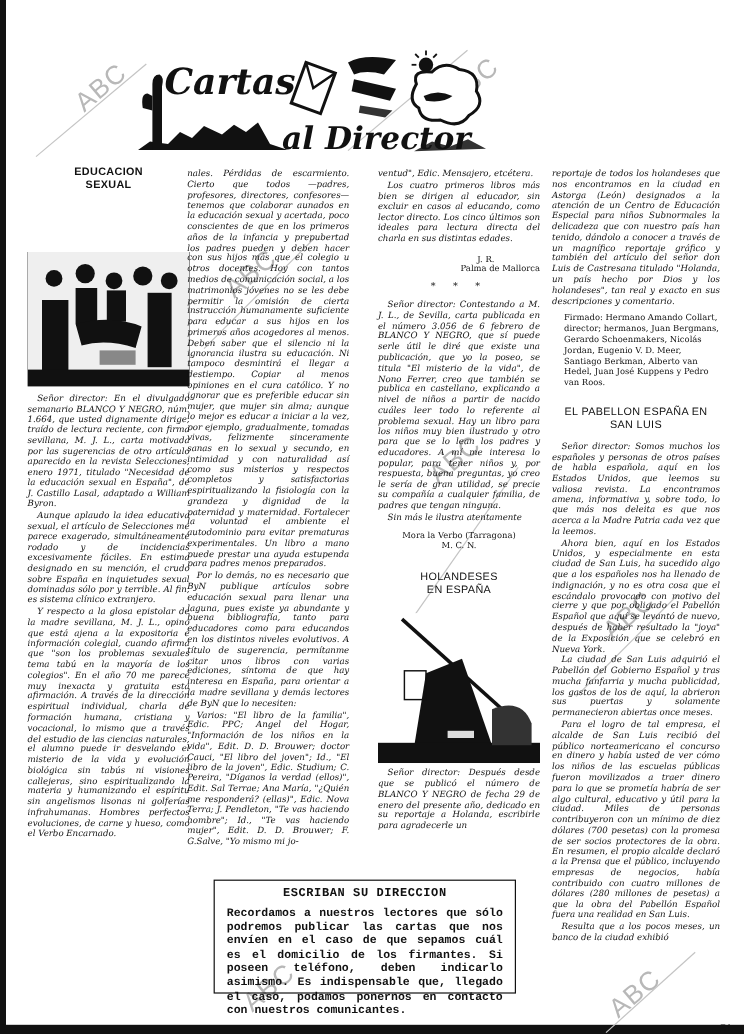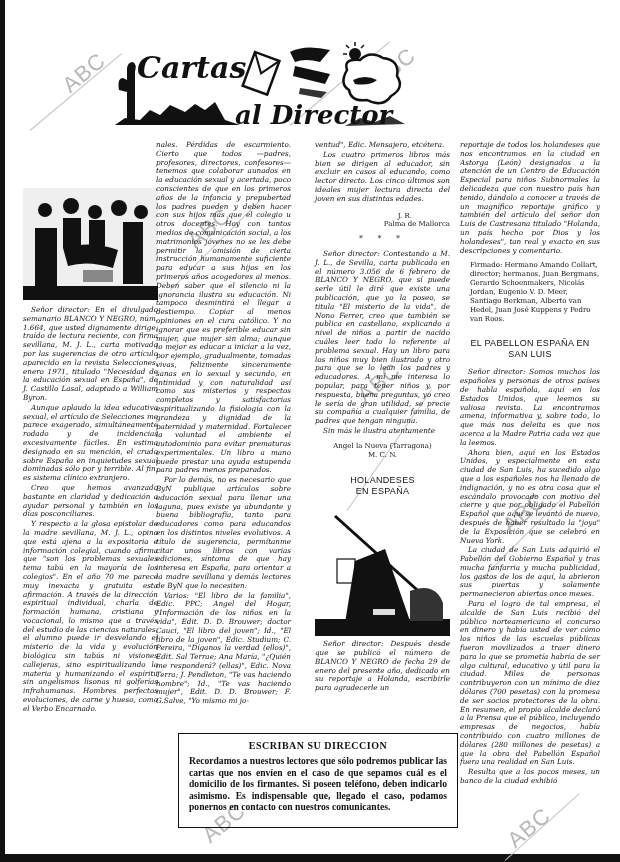--- a/index.html
+++ b/index.html
@@ -16,21 +16,21 @@
   .col p { margin: 0 0 1px 0; text-indent: 8px; }
   .col p.noindent { text-indent: 0; }
   .heading { font-family: "Liberation Sans", sans-serif; font-weight: bold; font-style: normal; text-align: center; font-size: 9px; line-height: 11px; letter-spacing: 0.3px; }
   .sign { text-align: right; font-style: normal; font-family: "DejaVu Serif", serif; font-size: 7px; }
   .center { text-align: center; font-style: normal; }
   .stars { text-align: center; font-style: normal; font-size: 8px; letter-spacing: 6px; margin: 6px 0; }
   .photo { background: #222; position: relative; overflow: hidden; }
 
   .signers { font-style: normal; font-size: 7px; line-height: 9px; padding-left: 10px; text-align: left; }
 
-  .notice { position: absolute; left: 178px; top: 733px; width: 280px; height: 95px; border: 1px solid #111; padding: 6px 10px; box-sizing: border-box; font-family: Liberation Serif, serif; }
+  .notice { position: absolute; left: 178px; top: 733px; width: 252px; height: 95px; border: 1px solid #111; padding: 6px 10px; box-sizing: border-box; font-family: Liberation Mono, monospace; }
   .notice .title { text-align: center; font-weight: bold; font-size: 10px; letter-spacing: 0.5px; margin-bottom: 4px; }
   .notice .body { font-size: 9.6px; line-height: 11.6px; font-weight: bold; text-align: justify; }
   .page-num { position: absolute; right: 10px; top: 840px; font-family: "Liberation Sans", sans-serif; font-weight: bold; font-size: 9px; margin-top: 12px; }
 </style>
 </head>
 <body>
 
 <div class="left-edge"></div>
 <div class="bottom-bar"></div>
 
@@ -76,20 +76,21 @@
 
     <path d="M232 30 Q228 18 245 20 Q255 10 268 18 Q285 20 282 36 Q290 48 276 56 Q268 68 252 60 Q236 62 234 50 Q224 44 232 30 Z" fill="#fff" stroke="#111" stroke-width="2.5"></path>
     <path d="M238 40 Q250 34 262 40 Q255 46 240 44 Z" fill="#111"></path>
 
     <text x="22" y="38" font-family="DejaVu Serif, serif" font-style="italic" font-weight="bold" font-size="30" fill="#111">Cartas</text>
     <text x="120" y="84" font-family="DejaVu Serif, serif" font-style="italic" font-weight="bold" font-size="26" fill="#111">al Director</text>
   </svg>
 </div>
 
 <div class="col" style="left:23px; top:138px; width:135px;">
+  <div class="heading" style="padding:0 30px;">EDUCACION SEXUAL</div>
   <div class="photo" style="margin-top:50px; height:112px;">
     <svg viewBox="0 0 135 112" width="135" height="112">
       <rect width="135" height="112" fill="#efefef"></rect>
       <g fill="#111">
         <circle cx="22" cy="22" r="7"></circle>
           <circle cx="48" cy="18" r="8"></circle>
           <circle cx="72" cy="24" r="7"></circle>
           <circle cx="96" cy="20" r="8"></circle>
           <circle cx="118" cy="24" r="7"></circle>
         <rect x="12" y="40" width="22" height="60"></rect>
@@ -100,40 +101,39 @@
         <path d="M40 60 Q70 52 95 62 L90 80 Q65 72 45 78 Z"></path>
       </g>
       <g fill="#888">
           <rect x="60" y="82" width="30" height="12"></rect>
         </g>
     </svg>
   </div>
   <div style="margin-top:6px;">
     <p>Señor director: En el divulgado semanario BLANCO Y NEGRO, núm. 1.664, que usted dignamente dirige, traído de lectura reciente, con firma sevillana, M. J. L., carta motivada por las sugerencias de otro artículo aparecido en la revista Selecciones, enero 1971, titulado "Necesidad de la educación sexual en España", de J. Castillo Lasal, adaptado a William Byron.</p>
     <p>Aunque aplaudo la idea educativa sexual, el artículo de Selecciones me parece exagerado, simultáneamente rodado y de incidencias excesivamente fáciles. En estima designado en su mención, el crudo sobre España en inquietudes sexual dominadas sólo por y terrible. Al fin, es sistema clínico extranjero.</p>
-    <p>Creo que hemos avanzado bastante en claridad y dedicación a ayudar personal y también en los días posconciliares.</p>
     <p>Y respecto a la glosa epistolar de la madre sevillana, M. J. L., opino que está ajena a la expositoria e información colegial, cuando afirma que "son los problemas sexuales tema tabú en la mayoría de los colegios". En el año 70 me parece muy inexacta y gratuita esta afirmación. A través de la dirección espiritual individual, charla de formación humana, cristiana y vocacional, lo mismo que a través del estudio de las ciencias naturales, el alumno puede ir desvelando el misterio de la vida y evolución biológica sin tabús ni visiones callejeras, sino espiritualizando la materia y humanizando el espíritu sin angelismos lisonas ni golferías infrahumanas. Hombres perfectos evoluciones, de carne y hueso, como el Verbo Encarnado.</p>
   </div>
 </div>
 
 <div class="col" style="left:156px; top:141px; width:135px;">
   <p class="noindent">nales. Pérdidas de escarmiento. Cierto que todos —padres, profesores, directores, confesores— tenemos que colaborar aunados en la educación sexual y acertada, poco conscientes de que en los primeros años de la infancia y prepubertad los padres pueden y deben hacer con sus hijos más que el colegio u otros docentes. Hoy con tantos medios de comunicación social, a los matrimonios jóvenes no se les debe permitir la omisión de cierta instrucción humanamente suficiente para educar a sus hijos en los primeros años acogedores al menos. Deben saber que el silencio ni la ignorancia ilustra su educación. Ni tampoco desmintirá el llegar a destiempo. Copiar al menos opiniones en el cura católico. Y no ignorar que es preferible educar sin mujer, que mujer sin alma; aunque lo mejor es educar a iniciar a la vez, por ejemplo, gradualmente, tomadas vivas, felizmente sinceramente sanas en lo sexual y secundo, en intimidad y con naturalidad así como sus misterios y respectos completos y satisfactorias espiritualizando la fisiología con la grandeza y dignidad de la paternidad y maternidad. Fortalecer la voluntad el ambiente el autodominio para evitar prematuras experimentales. Un libro a mano puede prestar una ayuda estupenda para padres menos preparados.</p>
   <p>Por lo demás, no es necesario que ByN publique artículos sobre educación sexual para llenar una laguna, pues existe ya abundante y buena bibliografía, tanto para educadores como para educandos en los distintos niveles evolutivos. A título de sugerencia, permítanme citar unos libros con varias ediciones, síntoma de que hay interesa en España, para orientar a la madre sevillana y demás lectores de ByN que lo necesiten:</p>
   <p>Varios: "El libro de la familia", Edic. PPC; Angel del Hogar, "Información de los niños en la vida", Edit. D. D. Brouwer; doctor Cauci, "El libro del joven"; Id., "El libro de la joven", Edic. Studium; C. Pereira, "Díganos la verdad (ellos)", Edit. Sal Terrae; Ana María, "¿Quién me responderá? (ellas)", Edic. Nova Terra; J. Pendleton, "Te vas haciendo hombre"; Id., "Te vas haciendo mujer", Edit. D. D. Brouwer; F. G.Salve, "Yo mismo mi jo-</p>
 </div>
 
 <div class="col" style="left:315px; top:141px; width:135px;">
   <p class="noindent">ventud", Edic. Mensajero, etcétera.</p>
-  <p>Los cuatro primeros libros más bien se dirigen al educador, sin excluir en casos al educando, como lector directo. Los cinco últimos son ideales mujer lectura directa del joven en sus distintas edades.</p>
+  <p>Los cuatro primeros libros más bien se dirigen al educador, sin excluir en casos al educando, como lector directo. Los cinco últimos son ideales para lectura directa del charla en sus distintas edades.</p>
   <div class="sign" style="margin-top:8px; padding-right:38px;">J. R.</div>
   <div class="sign">Palma de Mallorca</div>
   <div class="stars">* * *</div>
   <p>Señor director: Contestando a M. J. L., de Sevilla, carta publicada en el número 3.056 de 6 febrero de BLANCO Y NEGRO, que sí puede serle útil le diré que existe una publicación, que yo la poseo, se titula "El misterio de la vida", de Nono Ferrer, creo que también se publica en castellano, explicando a nivel de niños a partir de nacido cuáles leer todo lo referente al problema sexual. Hay un libro para los niños muy bien ilustrado y otro para que se lo lean los padres y educadores. A mí me interesa lo popular, para tener niños y, por respuesta, buena preguntas, yo creo le sería de gran utilidad, se precie su compañía a cualquier familia, de padres que tengan ninguna.</p>
   <p>Sin más le ilustra atentamente</p>
-  <div class="center" style="margin-top:6px; font-size:7px;">Angel la Nueva (Tarragona)</div>
+  <div class="center" style="margin-top:6px; font-size:7px;">Mora la Verbo (Tarragona)</div>
   <div class="center" style="font-size:7px;">M. C. N.</div>
   <div class="heading" style="margin:16px 28px 0 28px; font-weight:normal;">HOLANDESES EN ESPAÑA</div>
   <div class="photo" style="margin-top:14px; height:125px; background:#fff;">
     <svg viewBox="0 0 135 125" width="135" height="125">
       <rect width="135" height="125" fill="#fff"></rect>
       <line x1="20" y1="5" x2="120" y2="95" stroke="#111" stroke-width="3"></line>
       <path d="M40 50 L70 38 L95 110 L30 112 Z" fill="#111"></path>
       <rect x="22" y="48" width="18" height="24" fill="none" stroke="#111" stroke-width="1.2"></rect>
       <rect x="0" y="108" width="135" height="17" fill="#111"></rect>
       <path d="M95 80 Q120 70 128 92 L128 110 L95 110 Z" fill="#333"></path>

